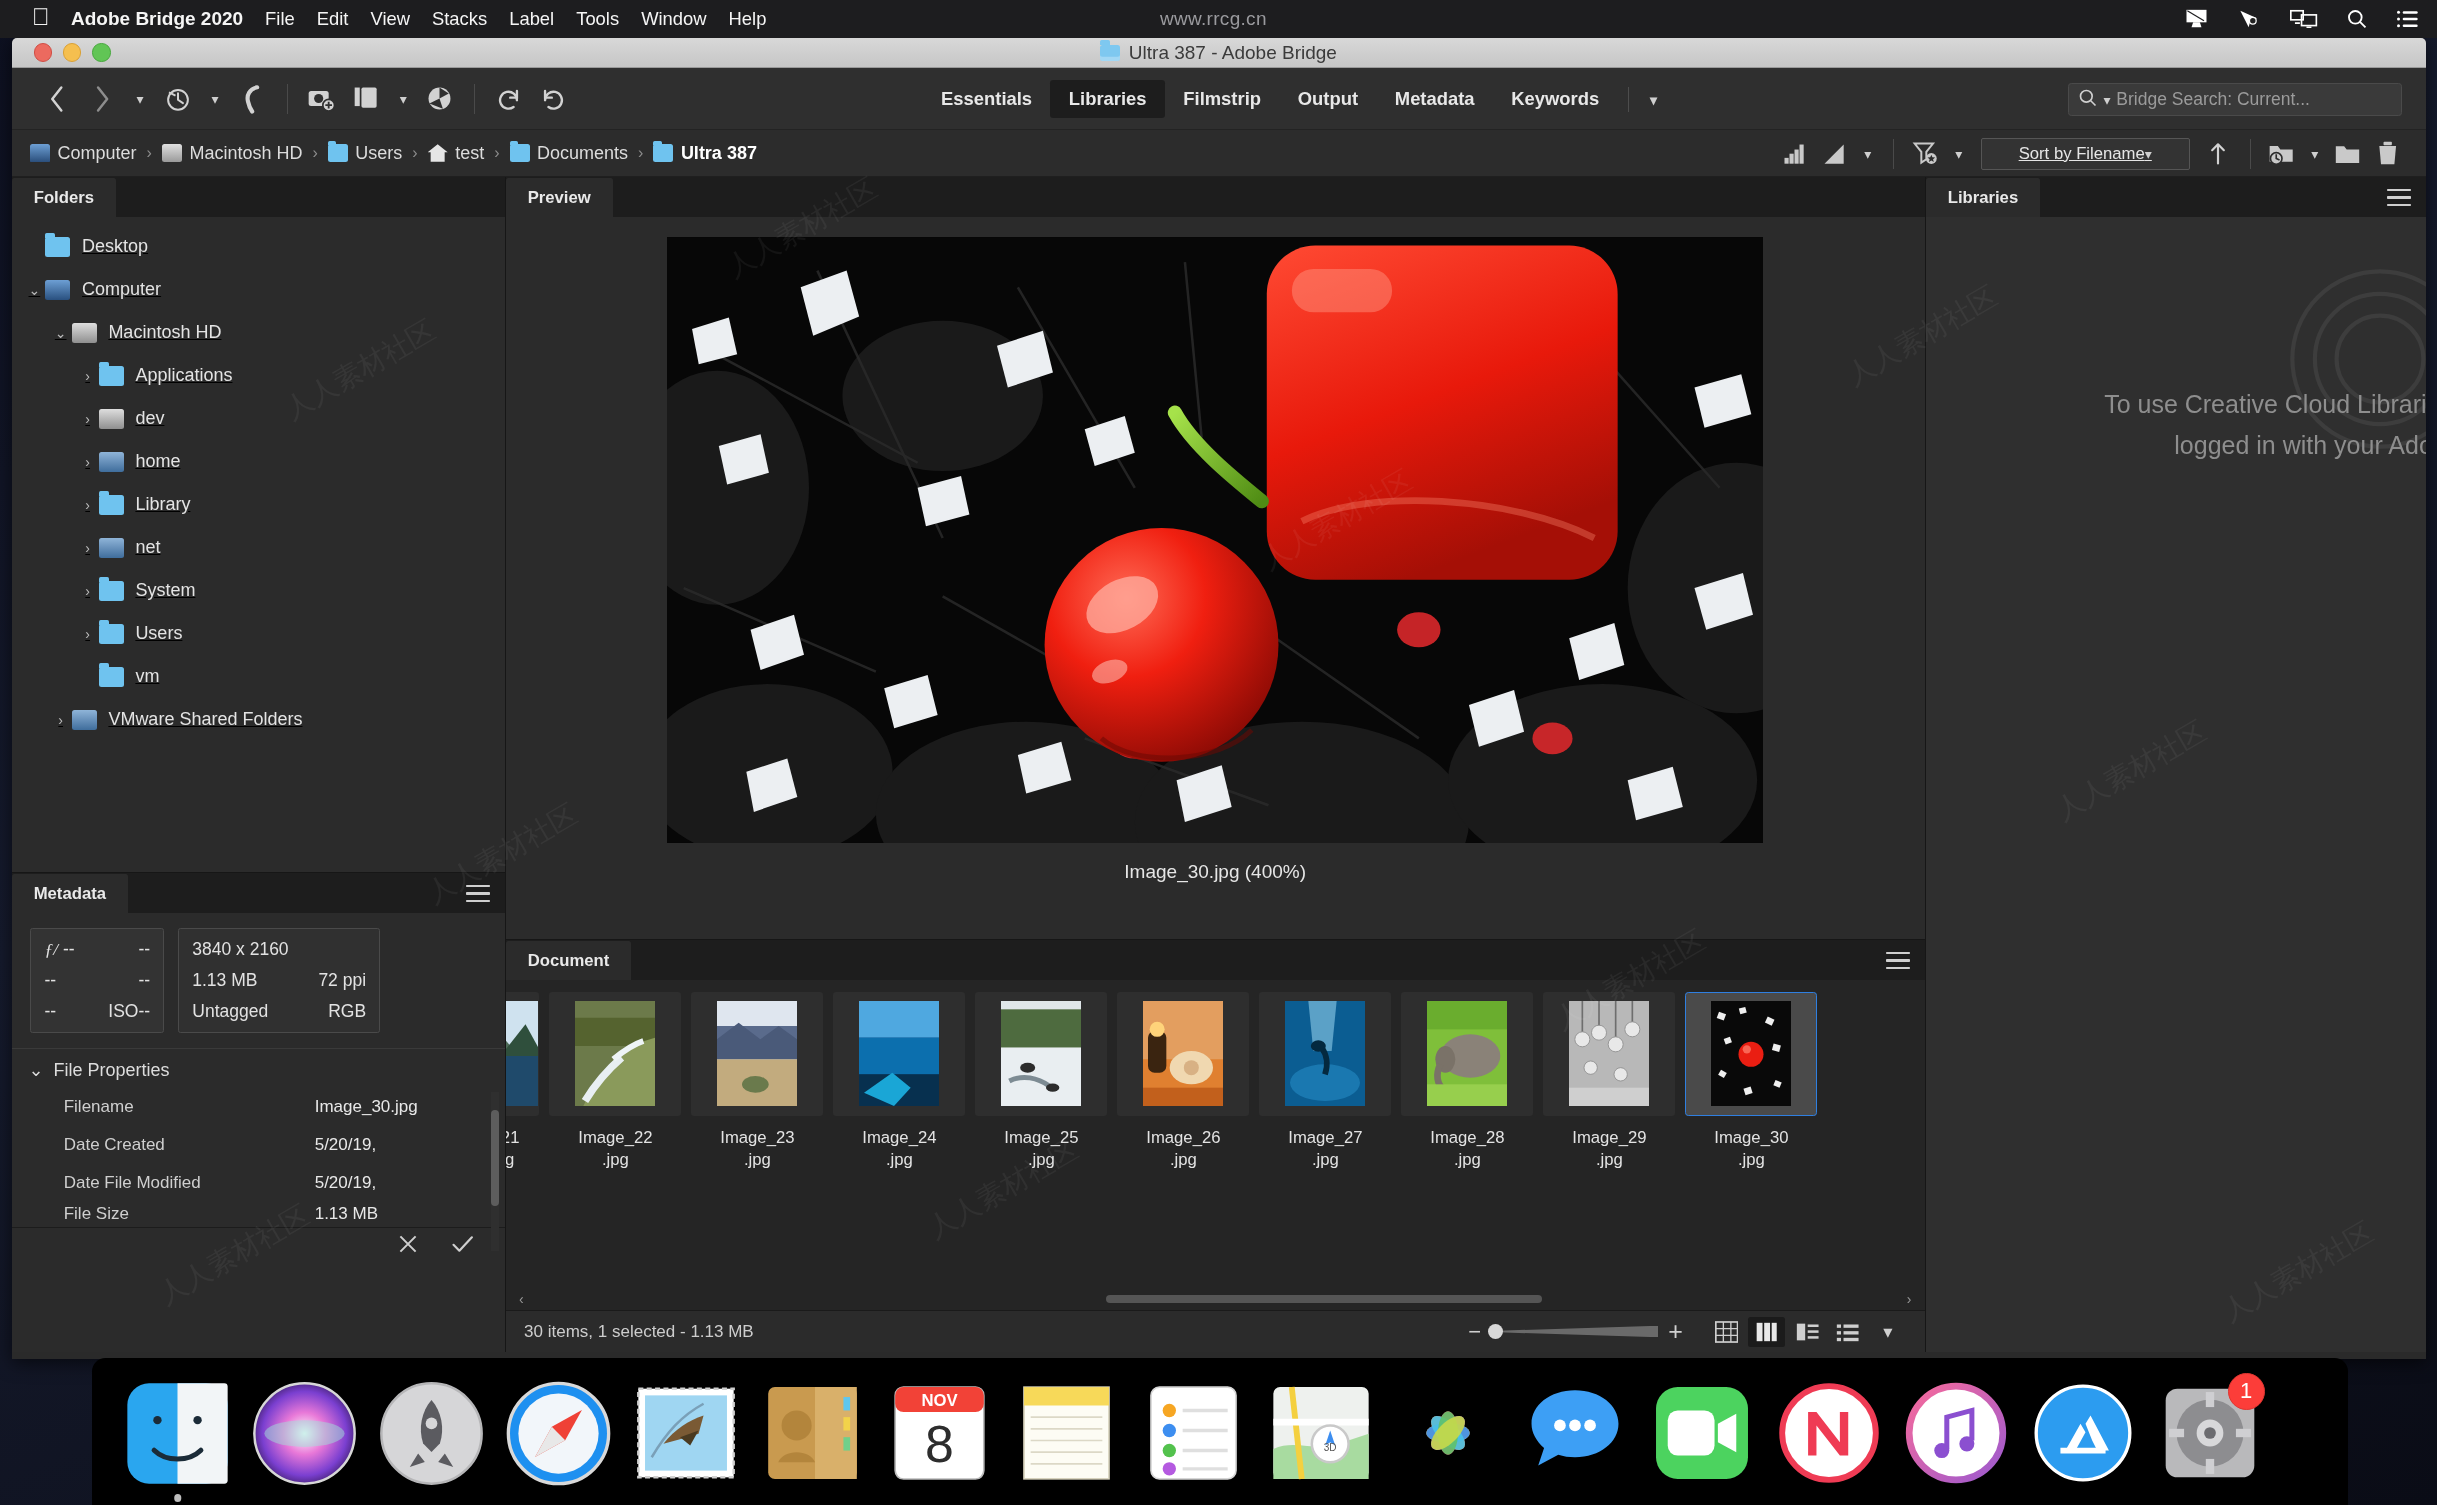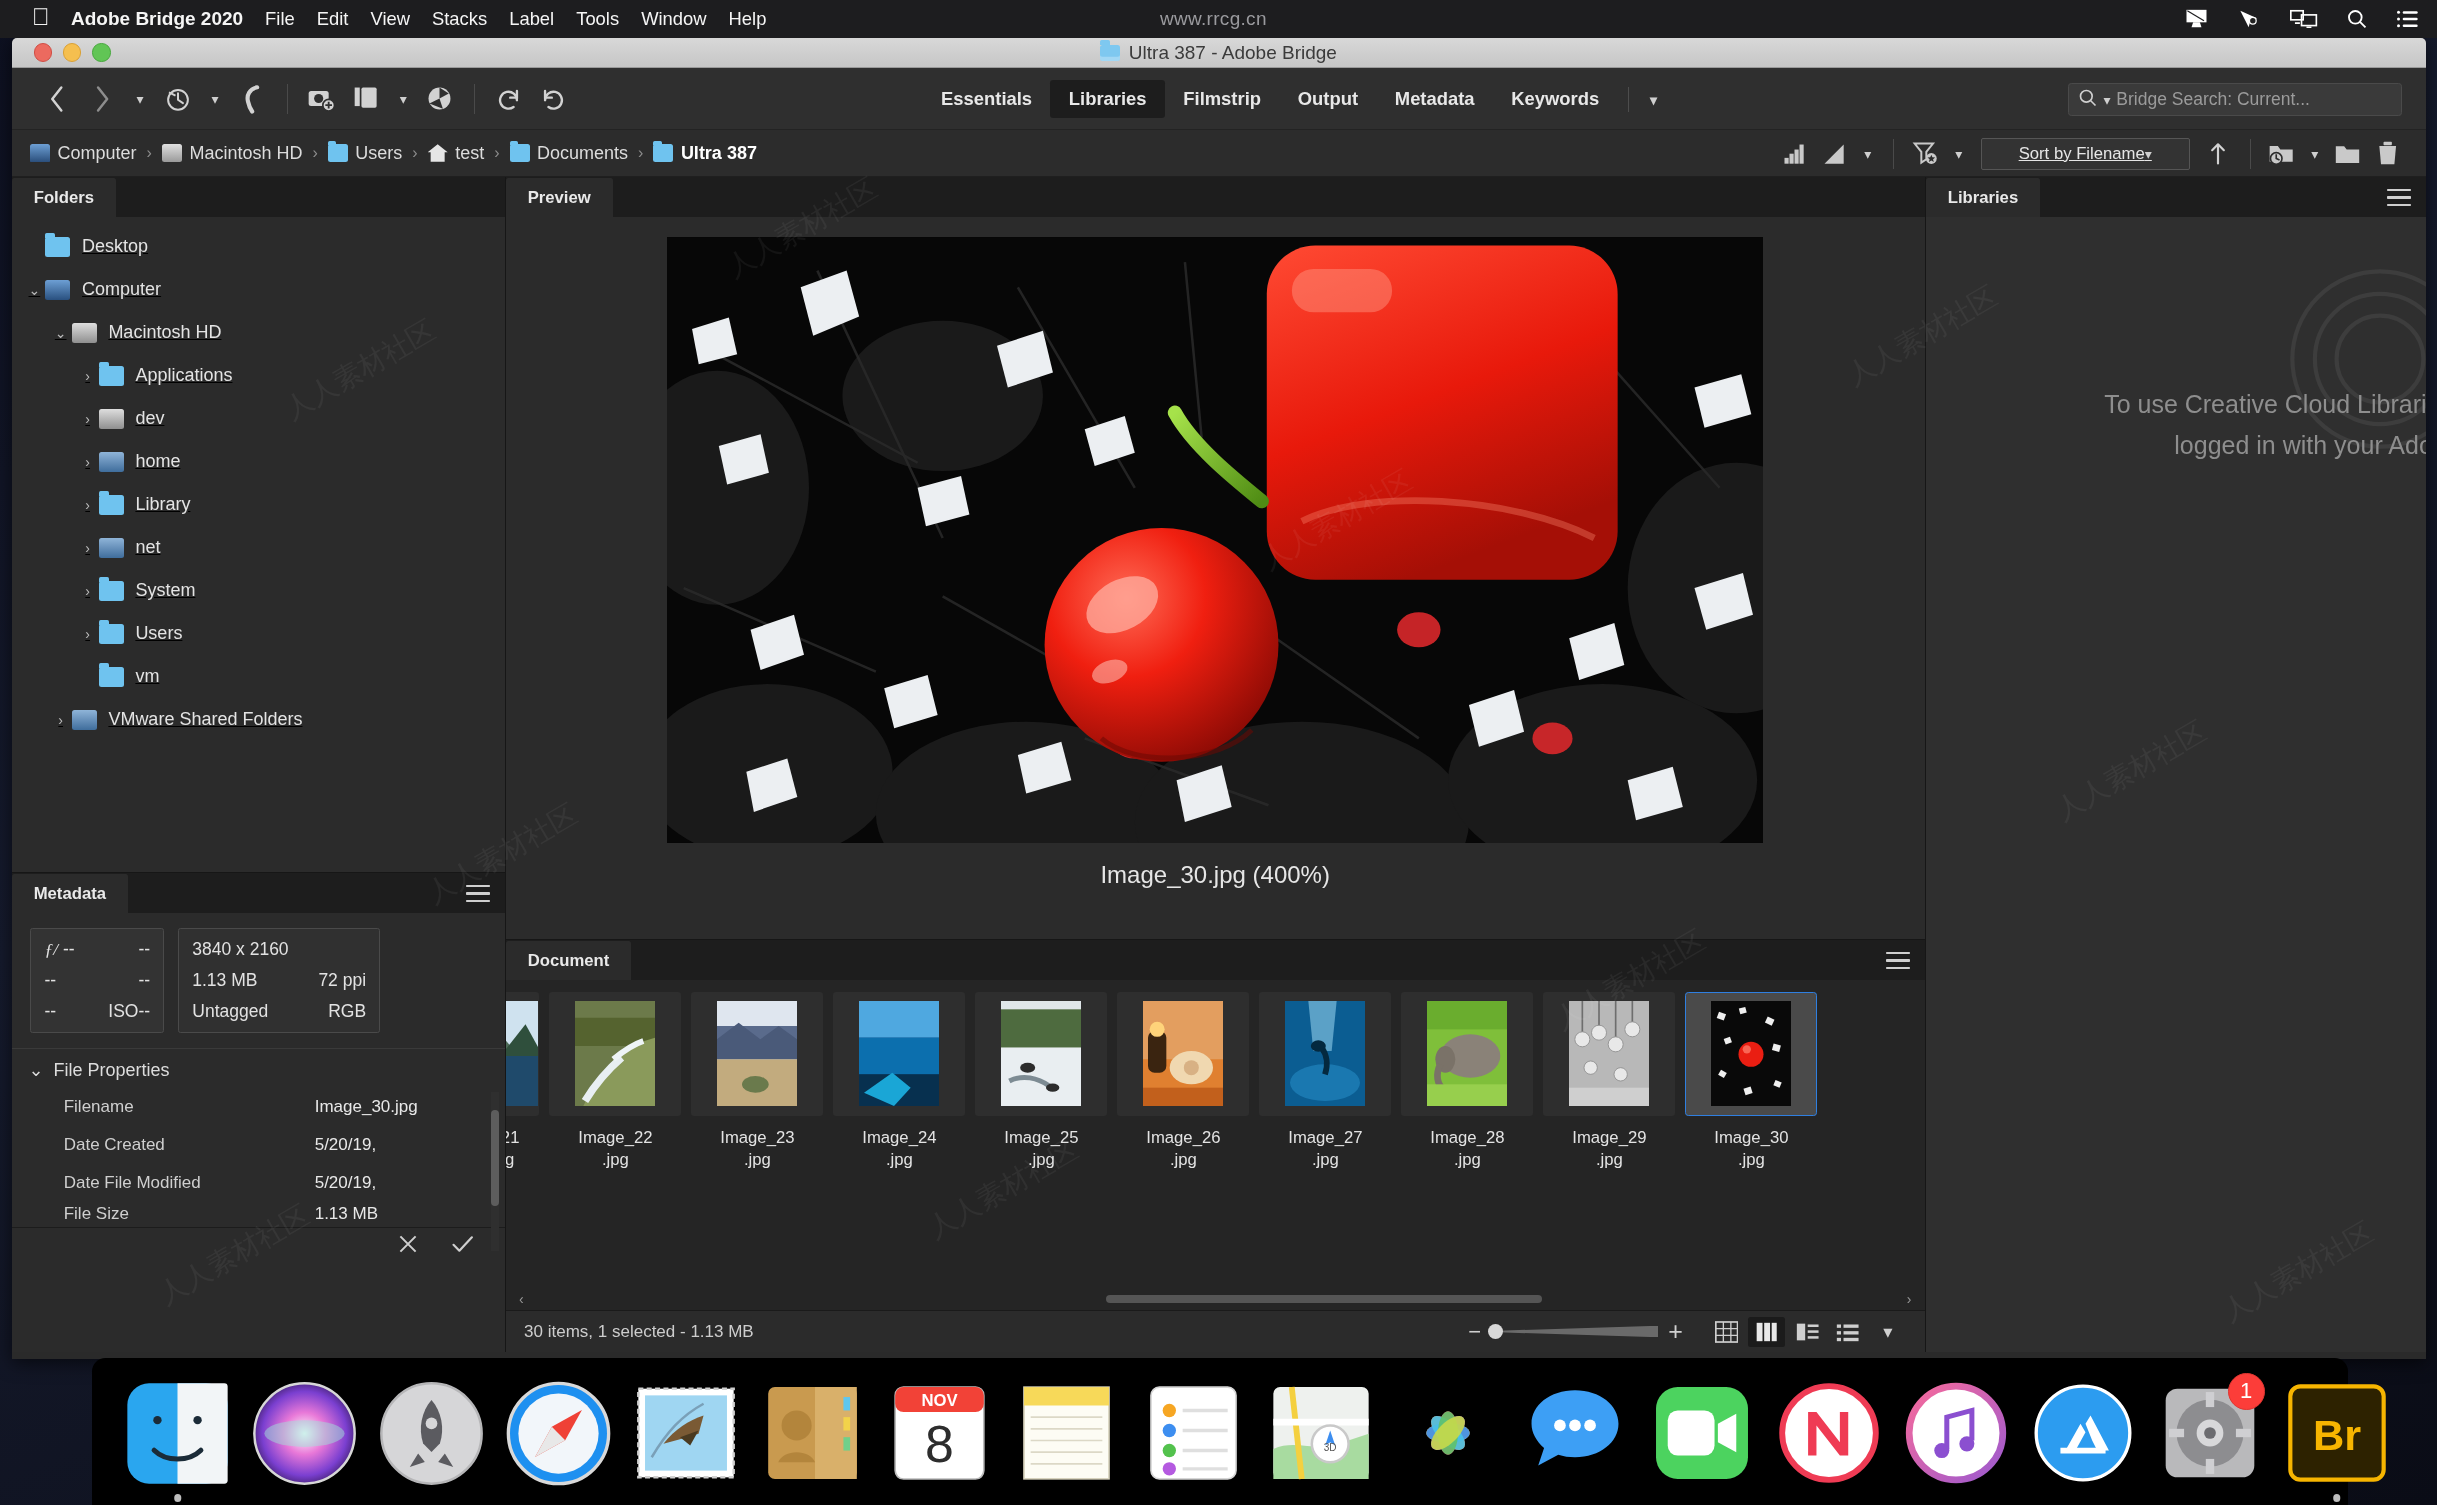--- a/index.html
+++ b/index.html
@@ -141,21 +141,21 @@
      display:flex; align-items:center; justify-content:flex-end; gap:32px;
      padding-right:30px; color:#cfcfcf; font-size:22px; }
 
   
   .centercol { flex:1; display:flex; flex-direction:column; background:#222; }
   .preview-pane { height:762px; background:#2b2b2b; display:flex; flex-direction:column; }
   .preview-area { flex:1; display:flex; flex-direction:column; align-items:center;
      justify-content:flex-start; padding-top:20px; background:#2b2b2b; }
   .prev-img { width:1096px; height:606px; position:relative; overflow:hidden;
      background:#060606; }
-  .prev-cap { color:#e6e6e6; font-size:24px; margin-top:18.4px; }
+  .prev-cap { color:#e6e6e6; font-size:19px; margin-top:18.4px; }
 
   .content-pane { flex:1; background:#252525; display:flex; flex-direction:column;
      border-top:0.8px solid #161616; }
   .thumbs { flex:1; position:relative; overflow:hidden; padding:11.7px 0 0 11.7px;
      display:flex; gap:10px; align-items:flex-start; }
   .cell { width:132px; flex:none; }
   .cell .box { width:132px; height:124px; background:#2e2e2e; border-radius:3.3px;
      display:flex; align-items:center; justify-content:center; border:1.7px solid transparent; }
   .cell.sel .box { border-color:#2f7fe0; background:#4a4a4a; }
   .cell .thumb { width:80px; height:105px; background:#555; overflow:hidden; position:relative; }
@@ -1136,27 +1136,20 @@
             <rect x="56" y="12" width="10" height="18"></rect>
             <rect x="56" y="92" width="10" height="18"></rect>
             <rect x="12" y="56" width="18" height="10"></rect>
             <rect x="92" y="56" width="18" height="10"></rect>
           </g>
           <circle cx="61" cy="61" r="16" fill="#d8d8da"></circle>
           <circle cx="61" cy="61" r="7" fill="#6c6c70"></circle>
         </svg>
       <span class="badge">1</span>
     </div>
-    <div class="di">
-      <svg width="100" height="100" viewBox="0 0 120 120">
-          <rect x="4" y="4" width="112" height="112" rx="12" fill="#2d2200" stroke="#f7b500" stroke-width="5"></rect>
-          <text x="60" y="80" font-family="Liberation Sans, sans-serif" font-size="52" font-weight="bold" fill="#f7b500" text-anchor="middle">Br</text>
-        </svg>
-      <span class="dot"></span>
-    </div>
     <div class="sep"></div>
     <div class="di">
       </div>
 
   </div>
 
   <div class="wmk" style="left:276px;top:351px;">人人素材社区</div>
   <div class="wmk" style="left:718px;top:209px;">人人素材社区</div>
   <div class="wmk" style="left:1253px;top:501px;">人人素材社区</div>
   <div class="wmk" style="left:1838px;top:317px;">人人素材社区</div>

